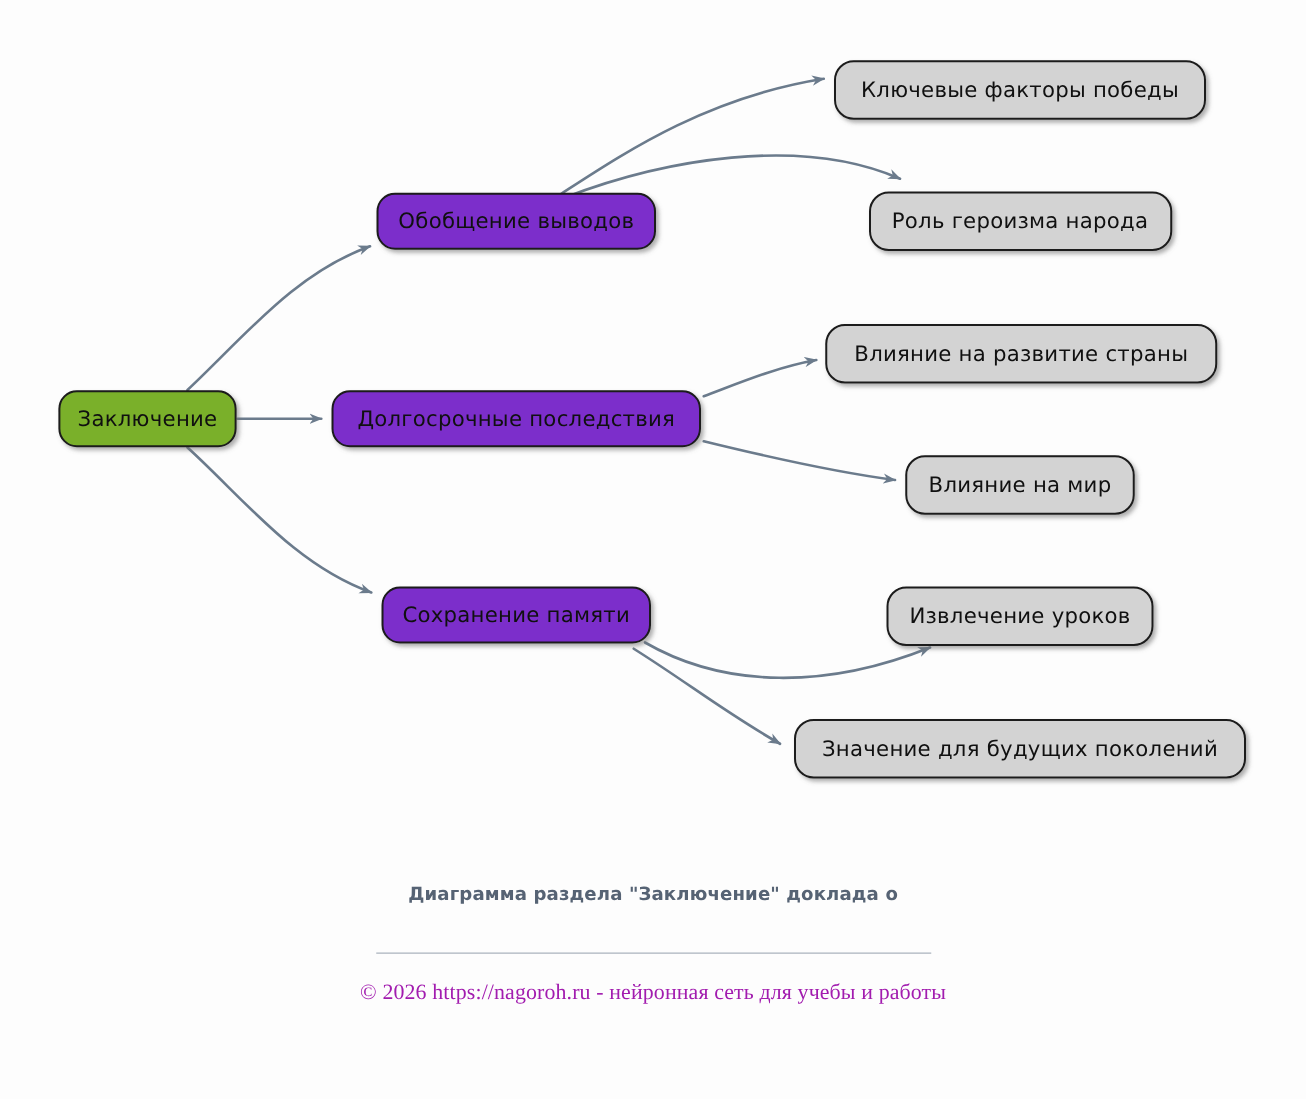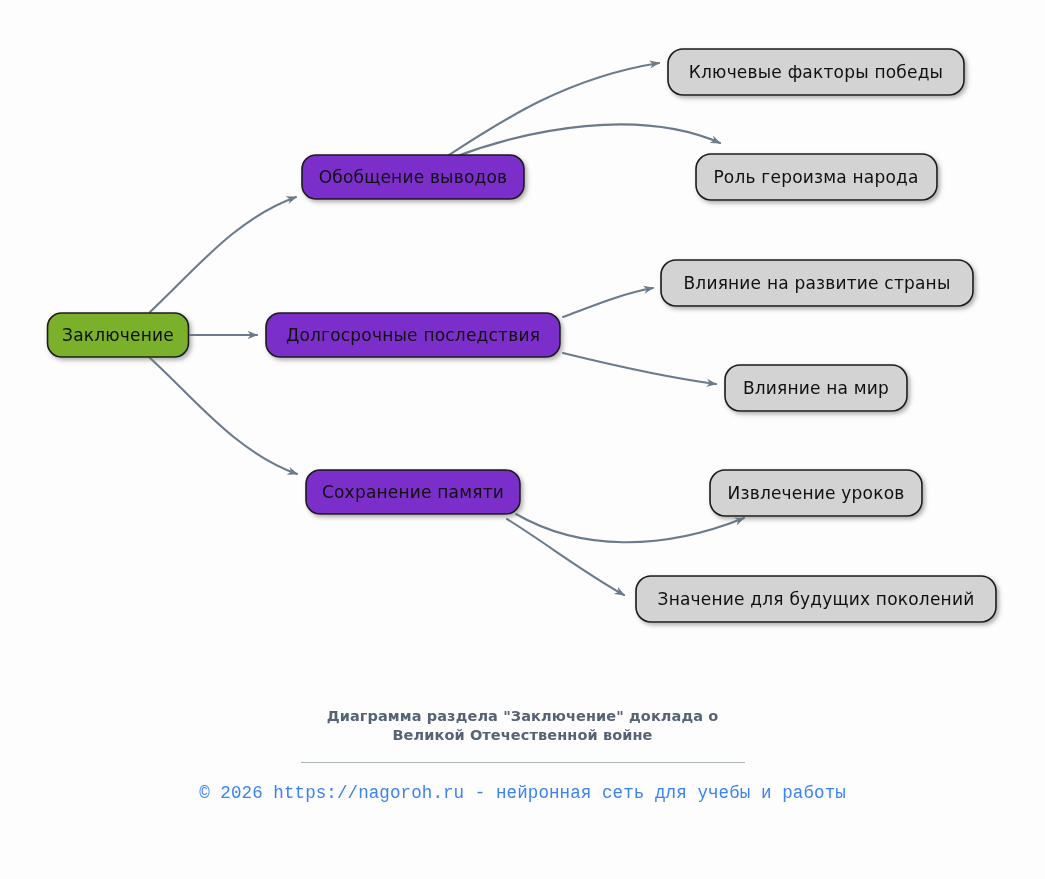--- a/index.html
+++ b/index.html
@@ -68,23 +68,23 @@
     position: absolute;
     top: 762px;
     left: 50%;
     transform: translateX(-50%);
     width: 444px;
     height: 1px;
     background: #aab3bd;
   }
   #caption-footer {
     top: 783px;
-    font-family: Liberation Mono, monospace;
+    font-family: Liberation Serif, serif;
     font-size: 17.5px;
-    color: #3b82f6;
+    color: #a21caf;
     letter-spacing: 0.1px;
   }
 </style>
 </head>
 <body>
 
 <div id="canvas">
 
   <svg id="diagram-svg" viewBox="0 0 1045 879" xmlns="http://www.w3.org/2000/svg">
     <defs>
@@ -166,20 +166,19 @@
       <g filter="url(#nodeShadow)">
         <rect class="node-rect" x="636" y="576" width="360" height="46" rx="15" ry="15" fill="#d3d3d3"></rect>
       </g>
       <text class="node-label" x="816" y="600">Значение для будущих поколений</text>
 
     </g>
   </svg>
 
   <div class="caption-block" id="caption-title">
     <div>Диаграмма раздела "Заключение" доклада о</div>
-    <div>Великой Отечественной войне</div>
   </div>
 
   <div id="caption-divider"></div>
 
   <div class="caption-block" id="caption-footer">© 2026 https://nagoroh.ru - нейронная сеть для учебы и работы</div>
 
 </div>
 
 </body></html>

